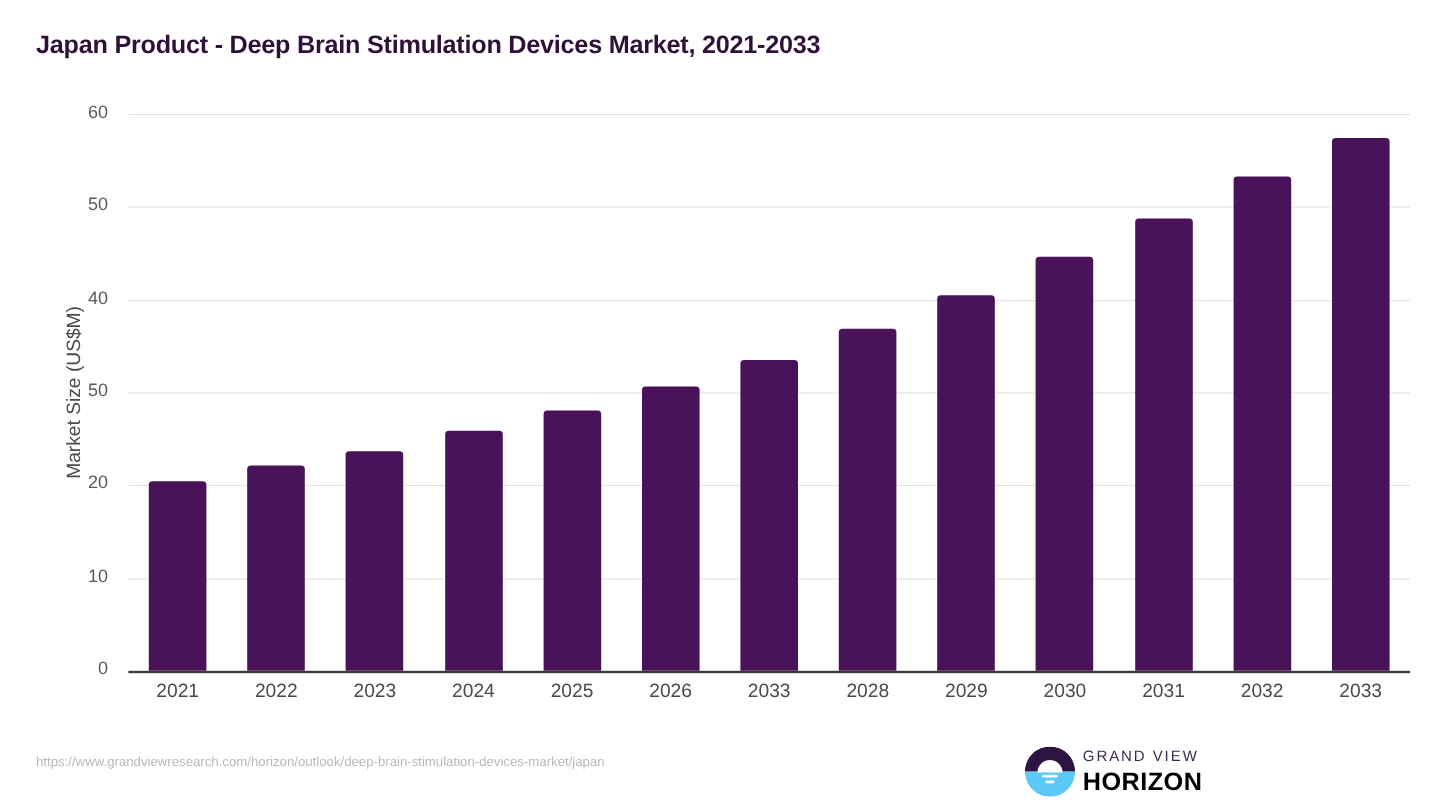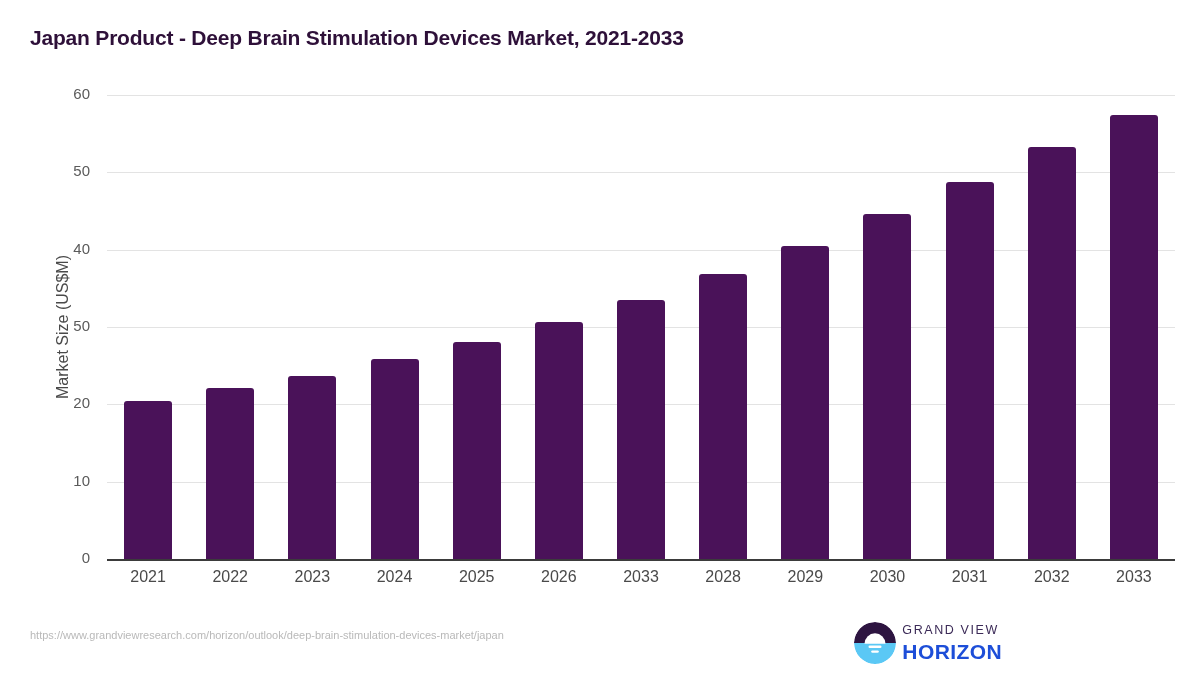--- a/index.html
+++ b/index.html
@@ -134,21 +134,21 @@
   }
   #logo-text-top {
     font-size: 12.5px;
     letter-spacing: 1.6px;
     color: #3b2a57;
     font-weight: normal;
   }
   #logo-text-bottom {
     font-size: 21px;
     letter-spacing: 0.4px;
-    color: #1d4ed8;
+    color: #000000;
     font-weight: bold;
     margin-top: 4px;
   }
 </style>
 </head>
 <body>
 
 <div id="page">
 
   <div id="chart-title">Japan Product - Deep Brain Stimulation Devices Market, 2021-2033</div>

